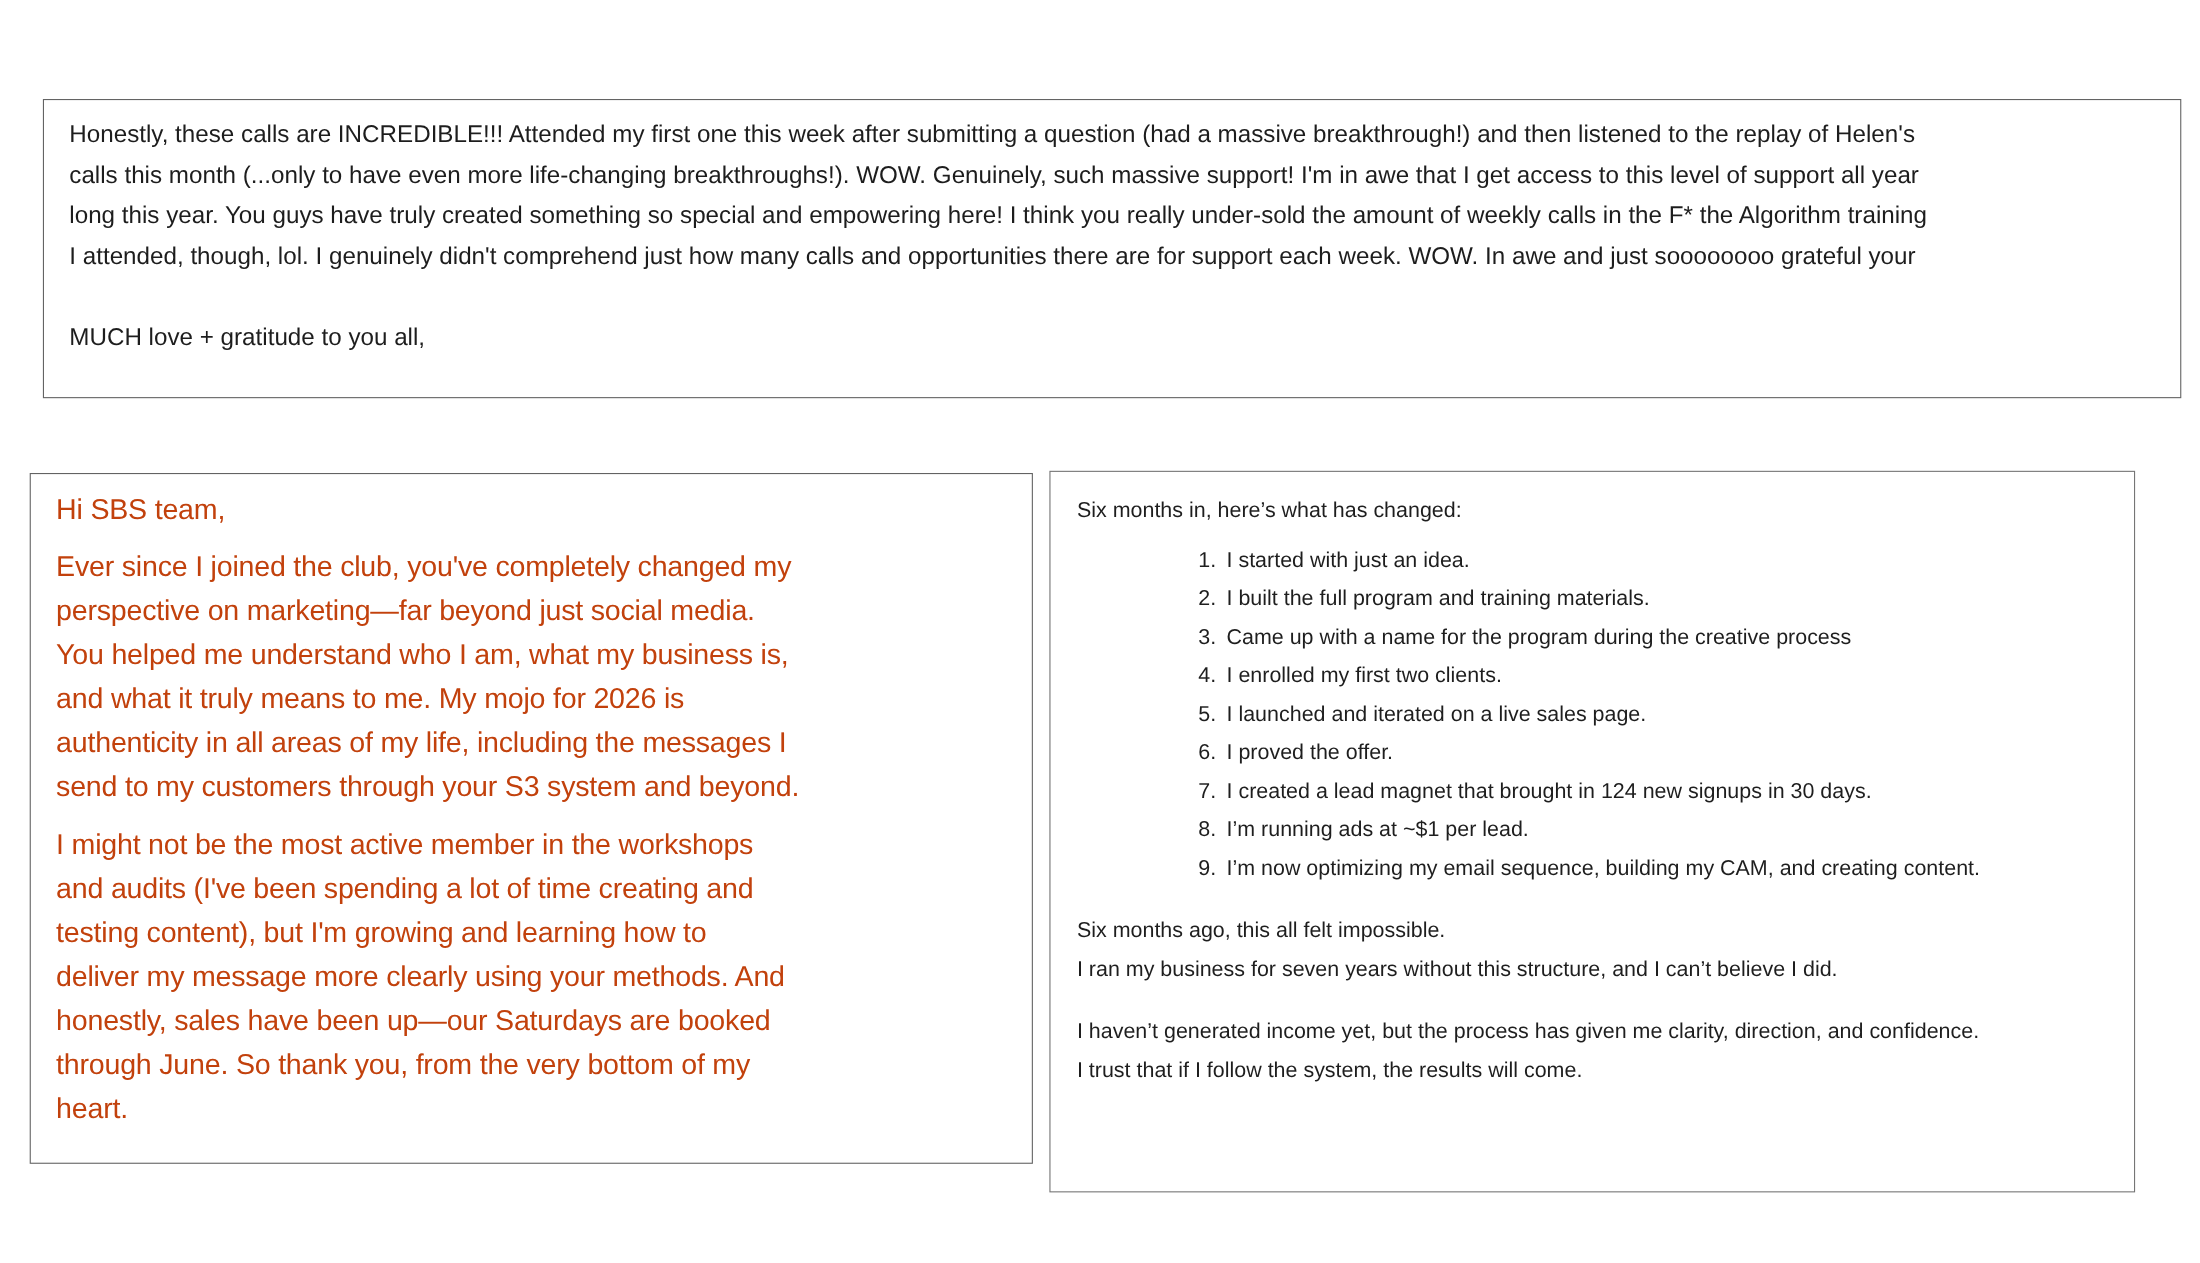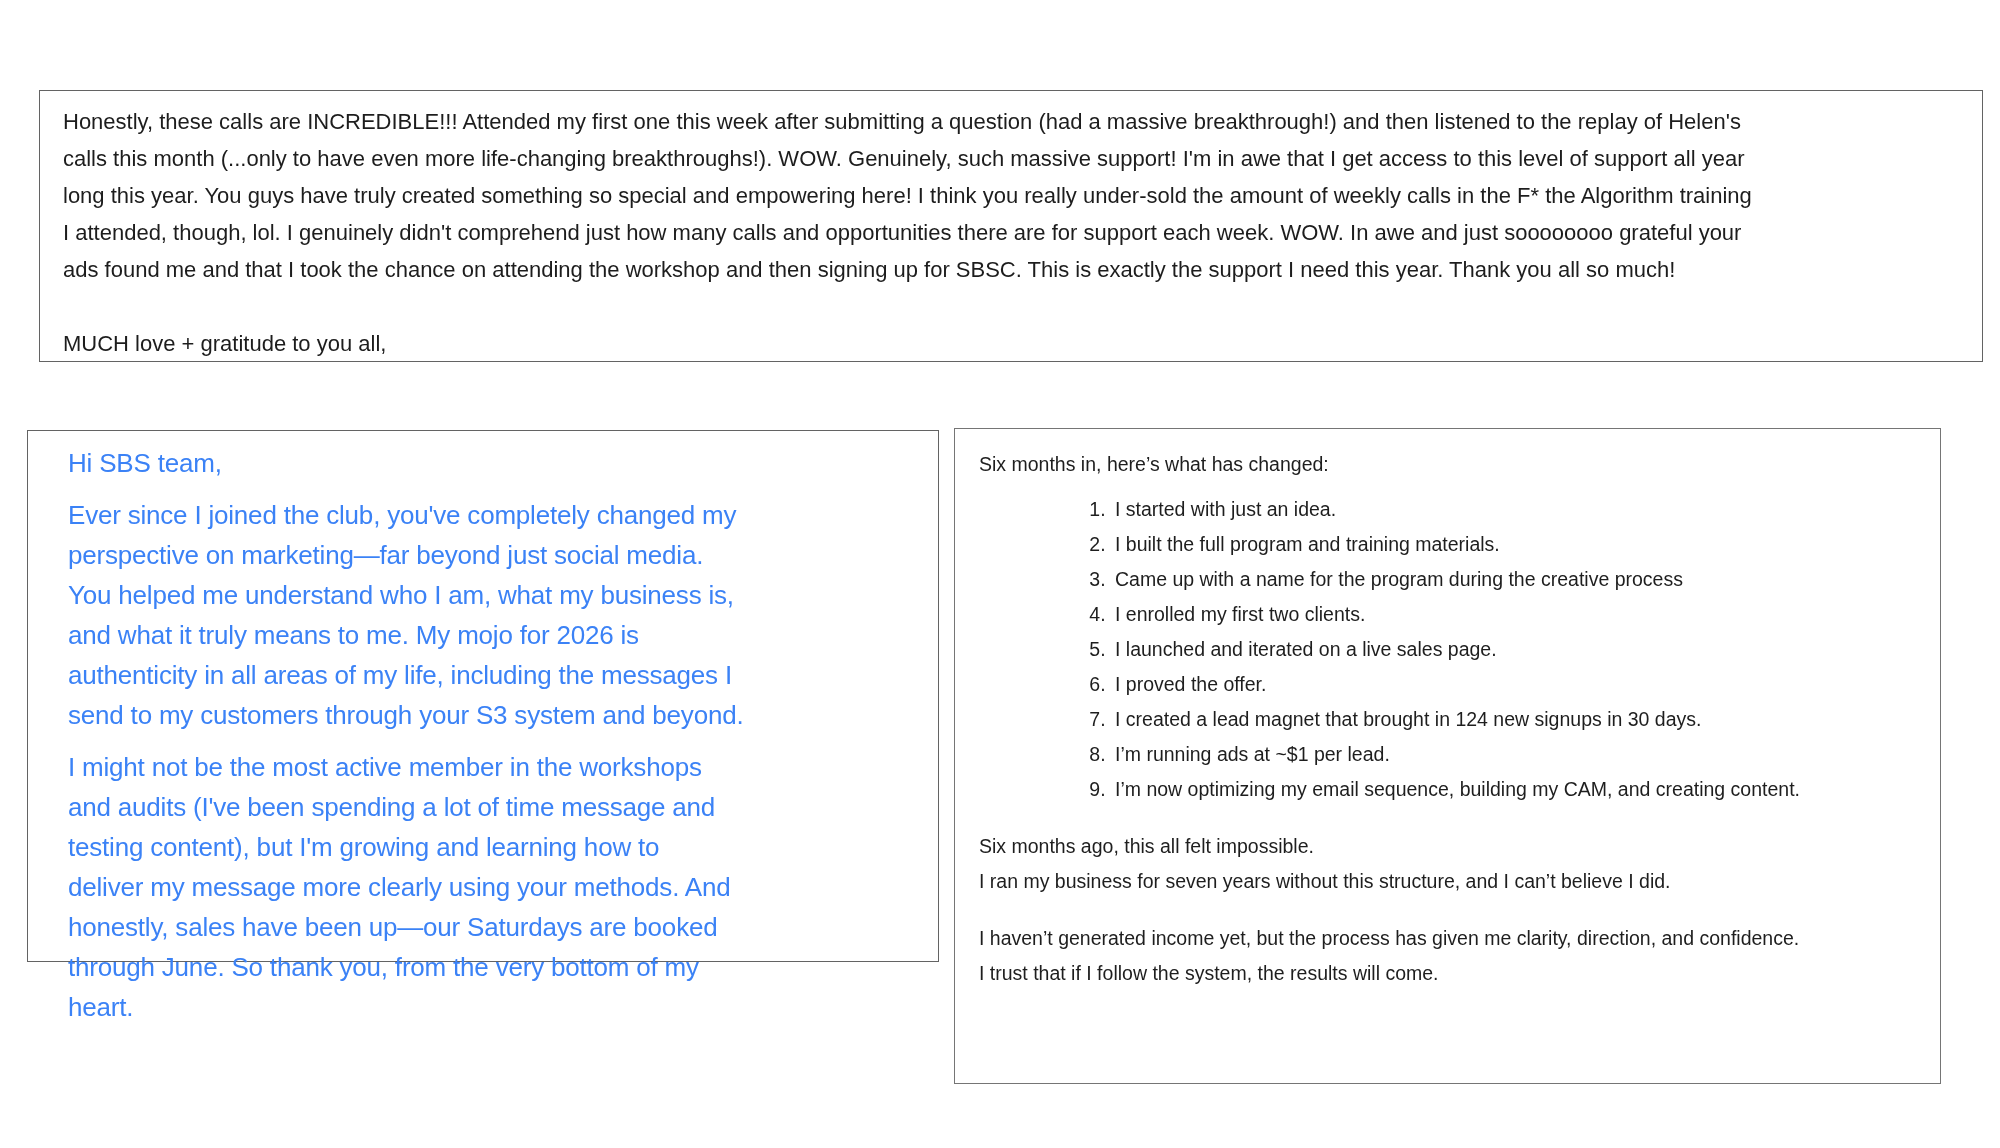--- a/index.html
+++ b/index.html
@@ -37,27 +37,27 @@
   }
   #top-box .signoff {
     margin-top: 37px;
   }
 
   
   #left-box {
     left: 27px;
     top: 430px;
     width: 912px;
-    height: 532px;
+    height: 628px;
     border: 1.5px solid #636363;
-    padding: 12px 18px 0 40px;
+    padding: 12px 18px 0 23px;
     font-size: 26px;
     line-height: 40px;
     letter-spacing: -0.2px;
-    color: #3b82f6;
+    color: #c2410c;
   }
   #left-box .para {
     margin-top: 12px;
   }
 
   
   #right-box {
     left: 954px;
     top: 428px;
     width: 987px;
@@ -84,38 +84,37 @@
 </style>
 </head>
 <body>
 
 <div class="box" id="top-box">
   <div>
       <div class="line">Honestly, these calls are INCREDIBLE!!! Attended my first one this week after submitting a question (had a massive breakthrough!) and then listened to the replay of Helen's</div>
       <div class="line">calls this month (...only to have even more life-changing breakthroughs!). WOW. Genuinely, such massive support! I'm in awe that I get access to this level of support all year</div>
       <div class="line">long this year. You guys have truly created something so special and empowering here! I think you really under-sold the amount of weekly calls in the F* the Algorithm training</div>
       <div class="line">I attended, though, lol. I genuinely didn't comprehend just how many calls and opportunities there are for support each week. WOW. In awe and just soooooooo grateful your</div>
-      <div class="line">ads found me and that I took the chance on attending the workshop and then signing up for SBSC. This is exactly the support I need this year. Thank you all so much!</div>
     </div>
   <div class="line signoff">MUCH love + gratitude to you all,</div>
 </div>
 
 <div class="box" id="left-box">
   <div class="line">Hi SBS team,</div>
   <div class="para">
       <div class="line">Ever since I joined the club, you've completely changed my</div>
       <div class="line">perspective on marketing—far beyond just social media.</div>
       <div class="line">You helped me understand who I am, what my business is,</div>
       <div class="line">and what it truly means to me. My mojo for 2026 is</div>
       <div class="line">authenticity in all areas of my life, including the messages I</div>
       <div class="line">send to my customers through your S3 system and beyond.</div>
     </div>
   <div class="para">
       <div class="line">I might not be the most active member in the workshops</div>
-      <div class="line">and audits (I've been spending a lot of time message and</div>
+      <div class="line">and audits (I've been spending a lot of time creating and</div>
       <div class="line">testing content), but I'm growing and learning how to</div>
       <div class="line">deliver my message more clearly using your methods. And</div>
       <div class="line">honestly, sales have been up—our Saturdays are booked</div>
       <div class="line">through June. So thank you, from the very bottom of my</div>
       <div class="line">heart.</div>
     </div>
 </div>
 
 <div class="box" id="right-box">
   <div class="line">Six months in, here’s what has changed:</div>

